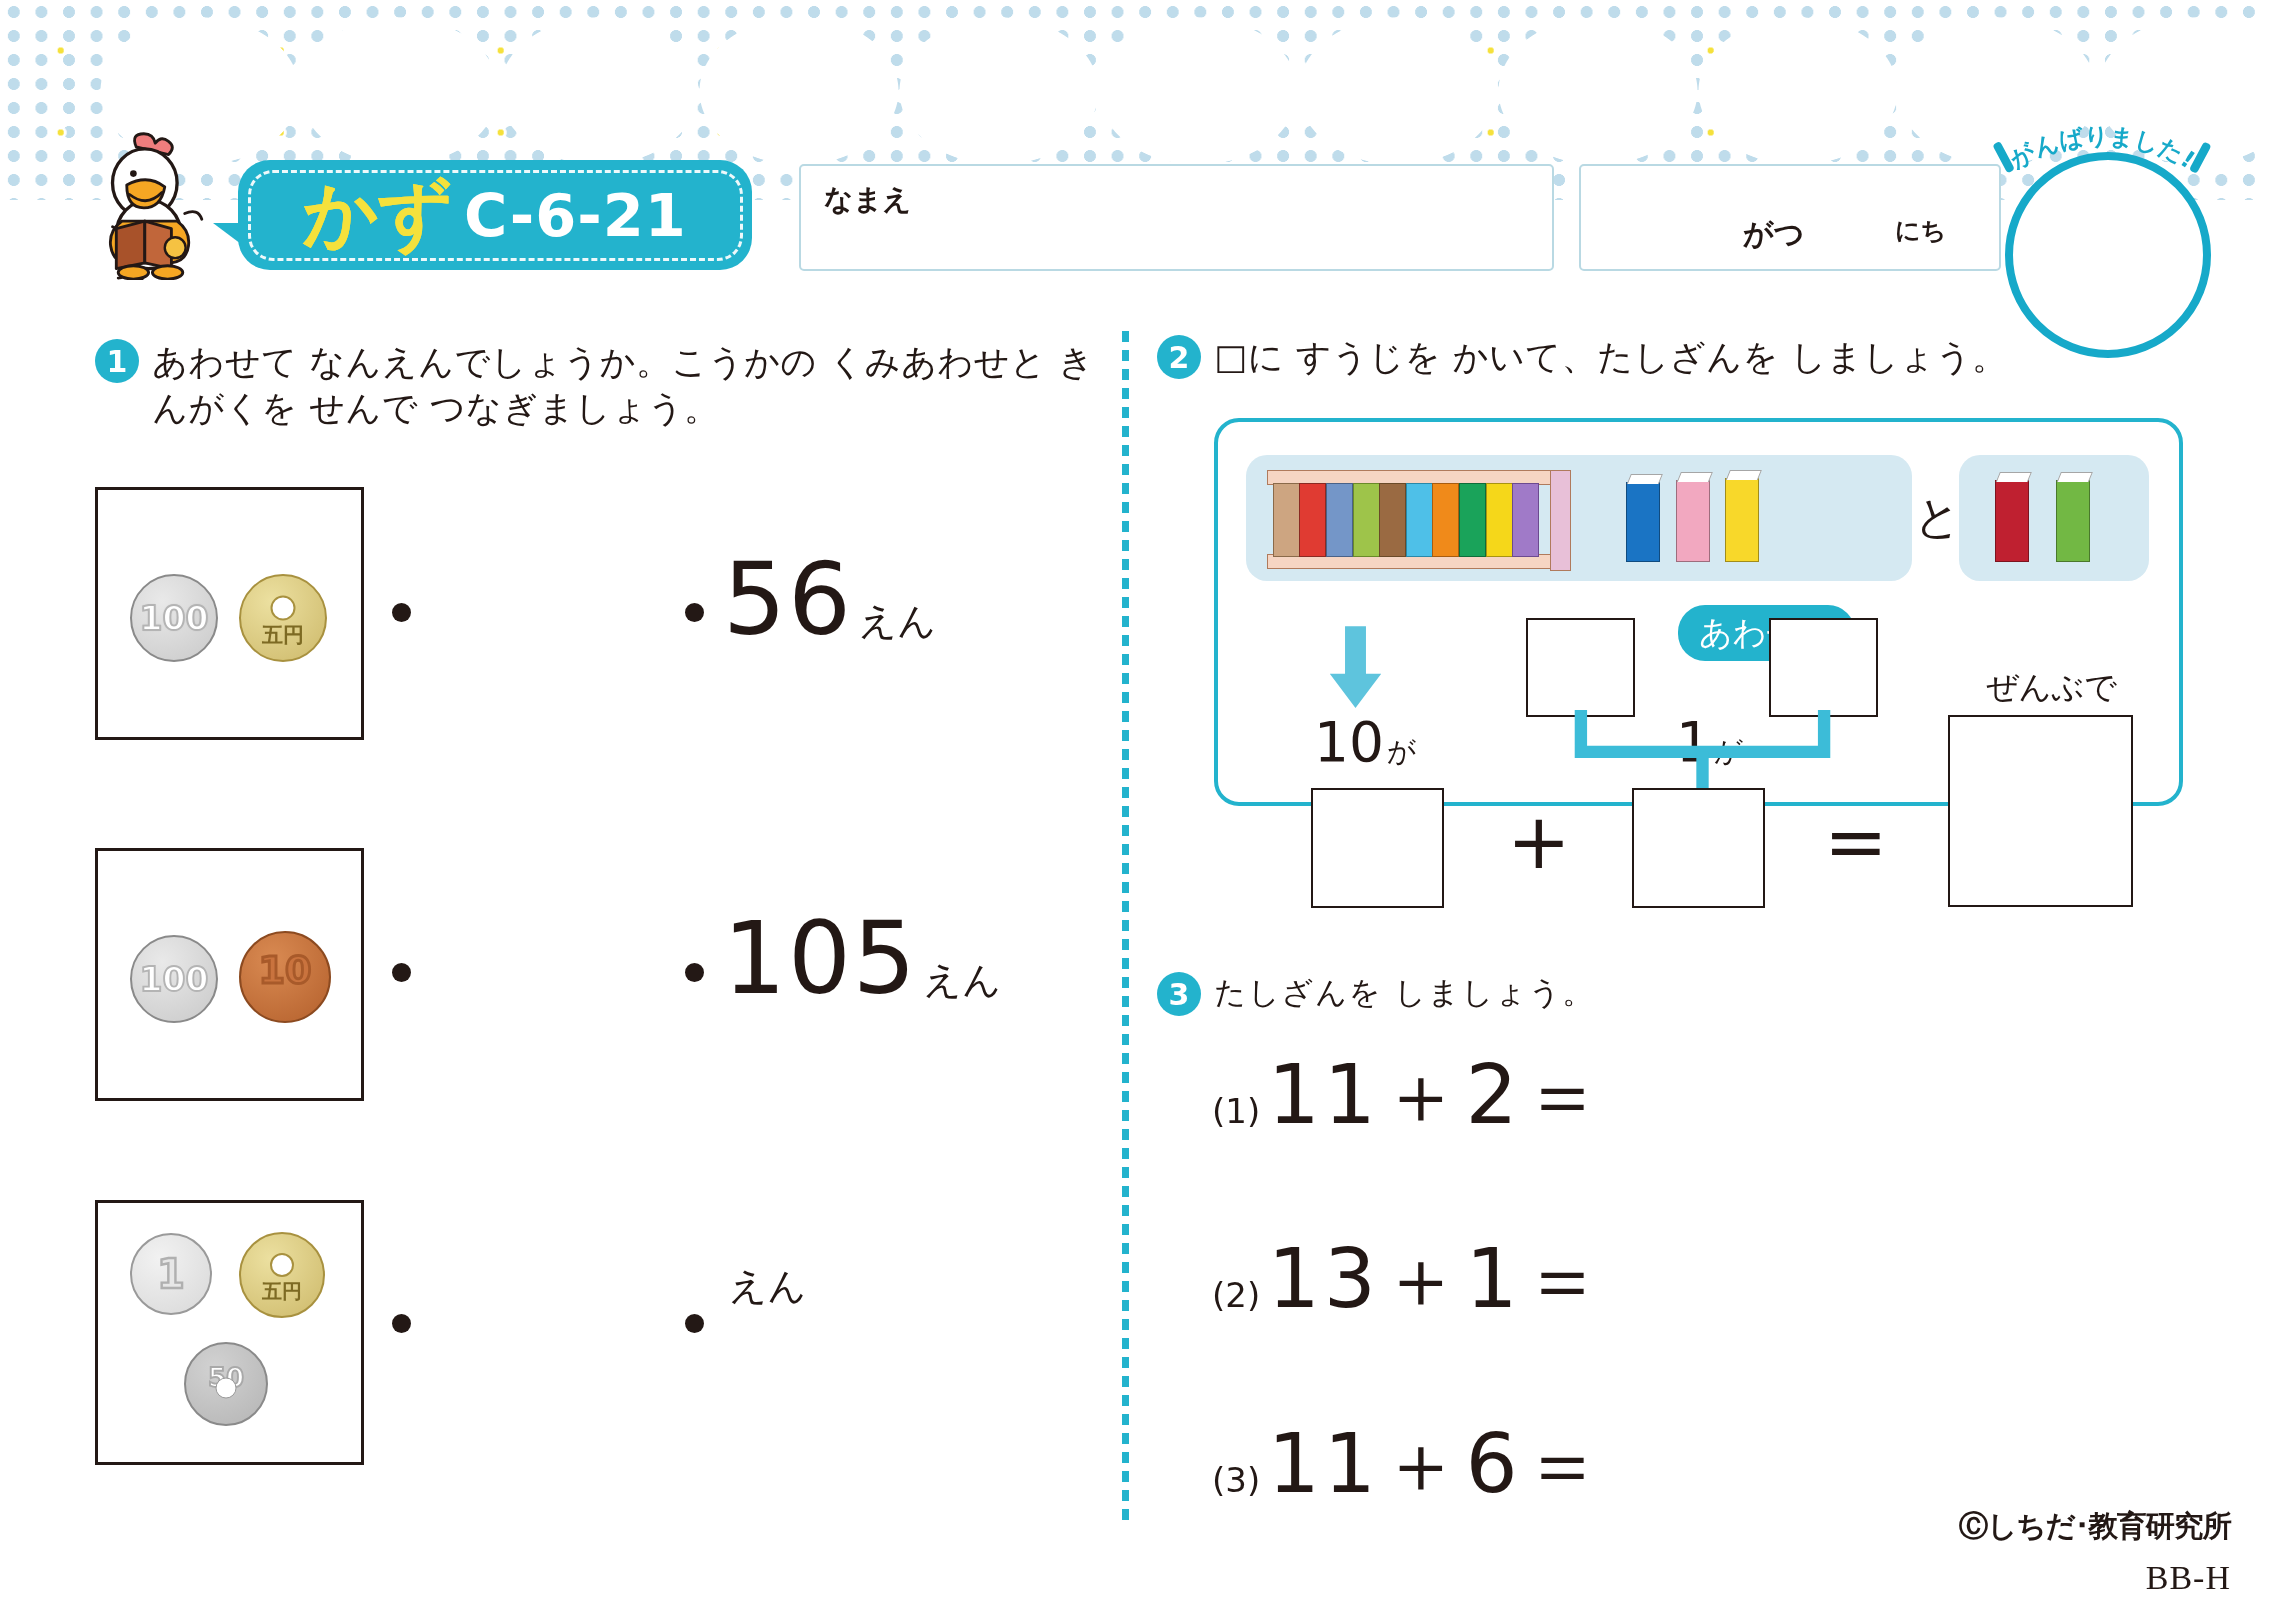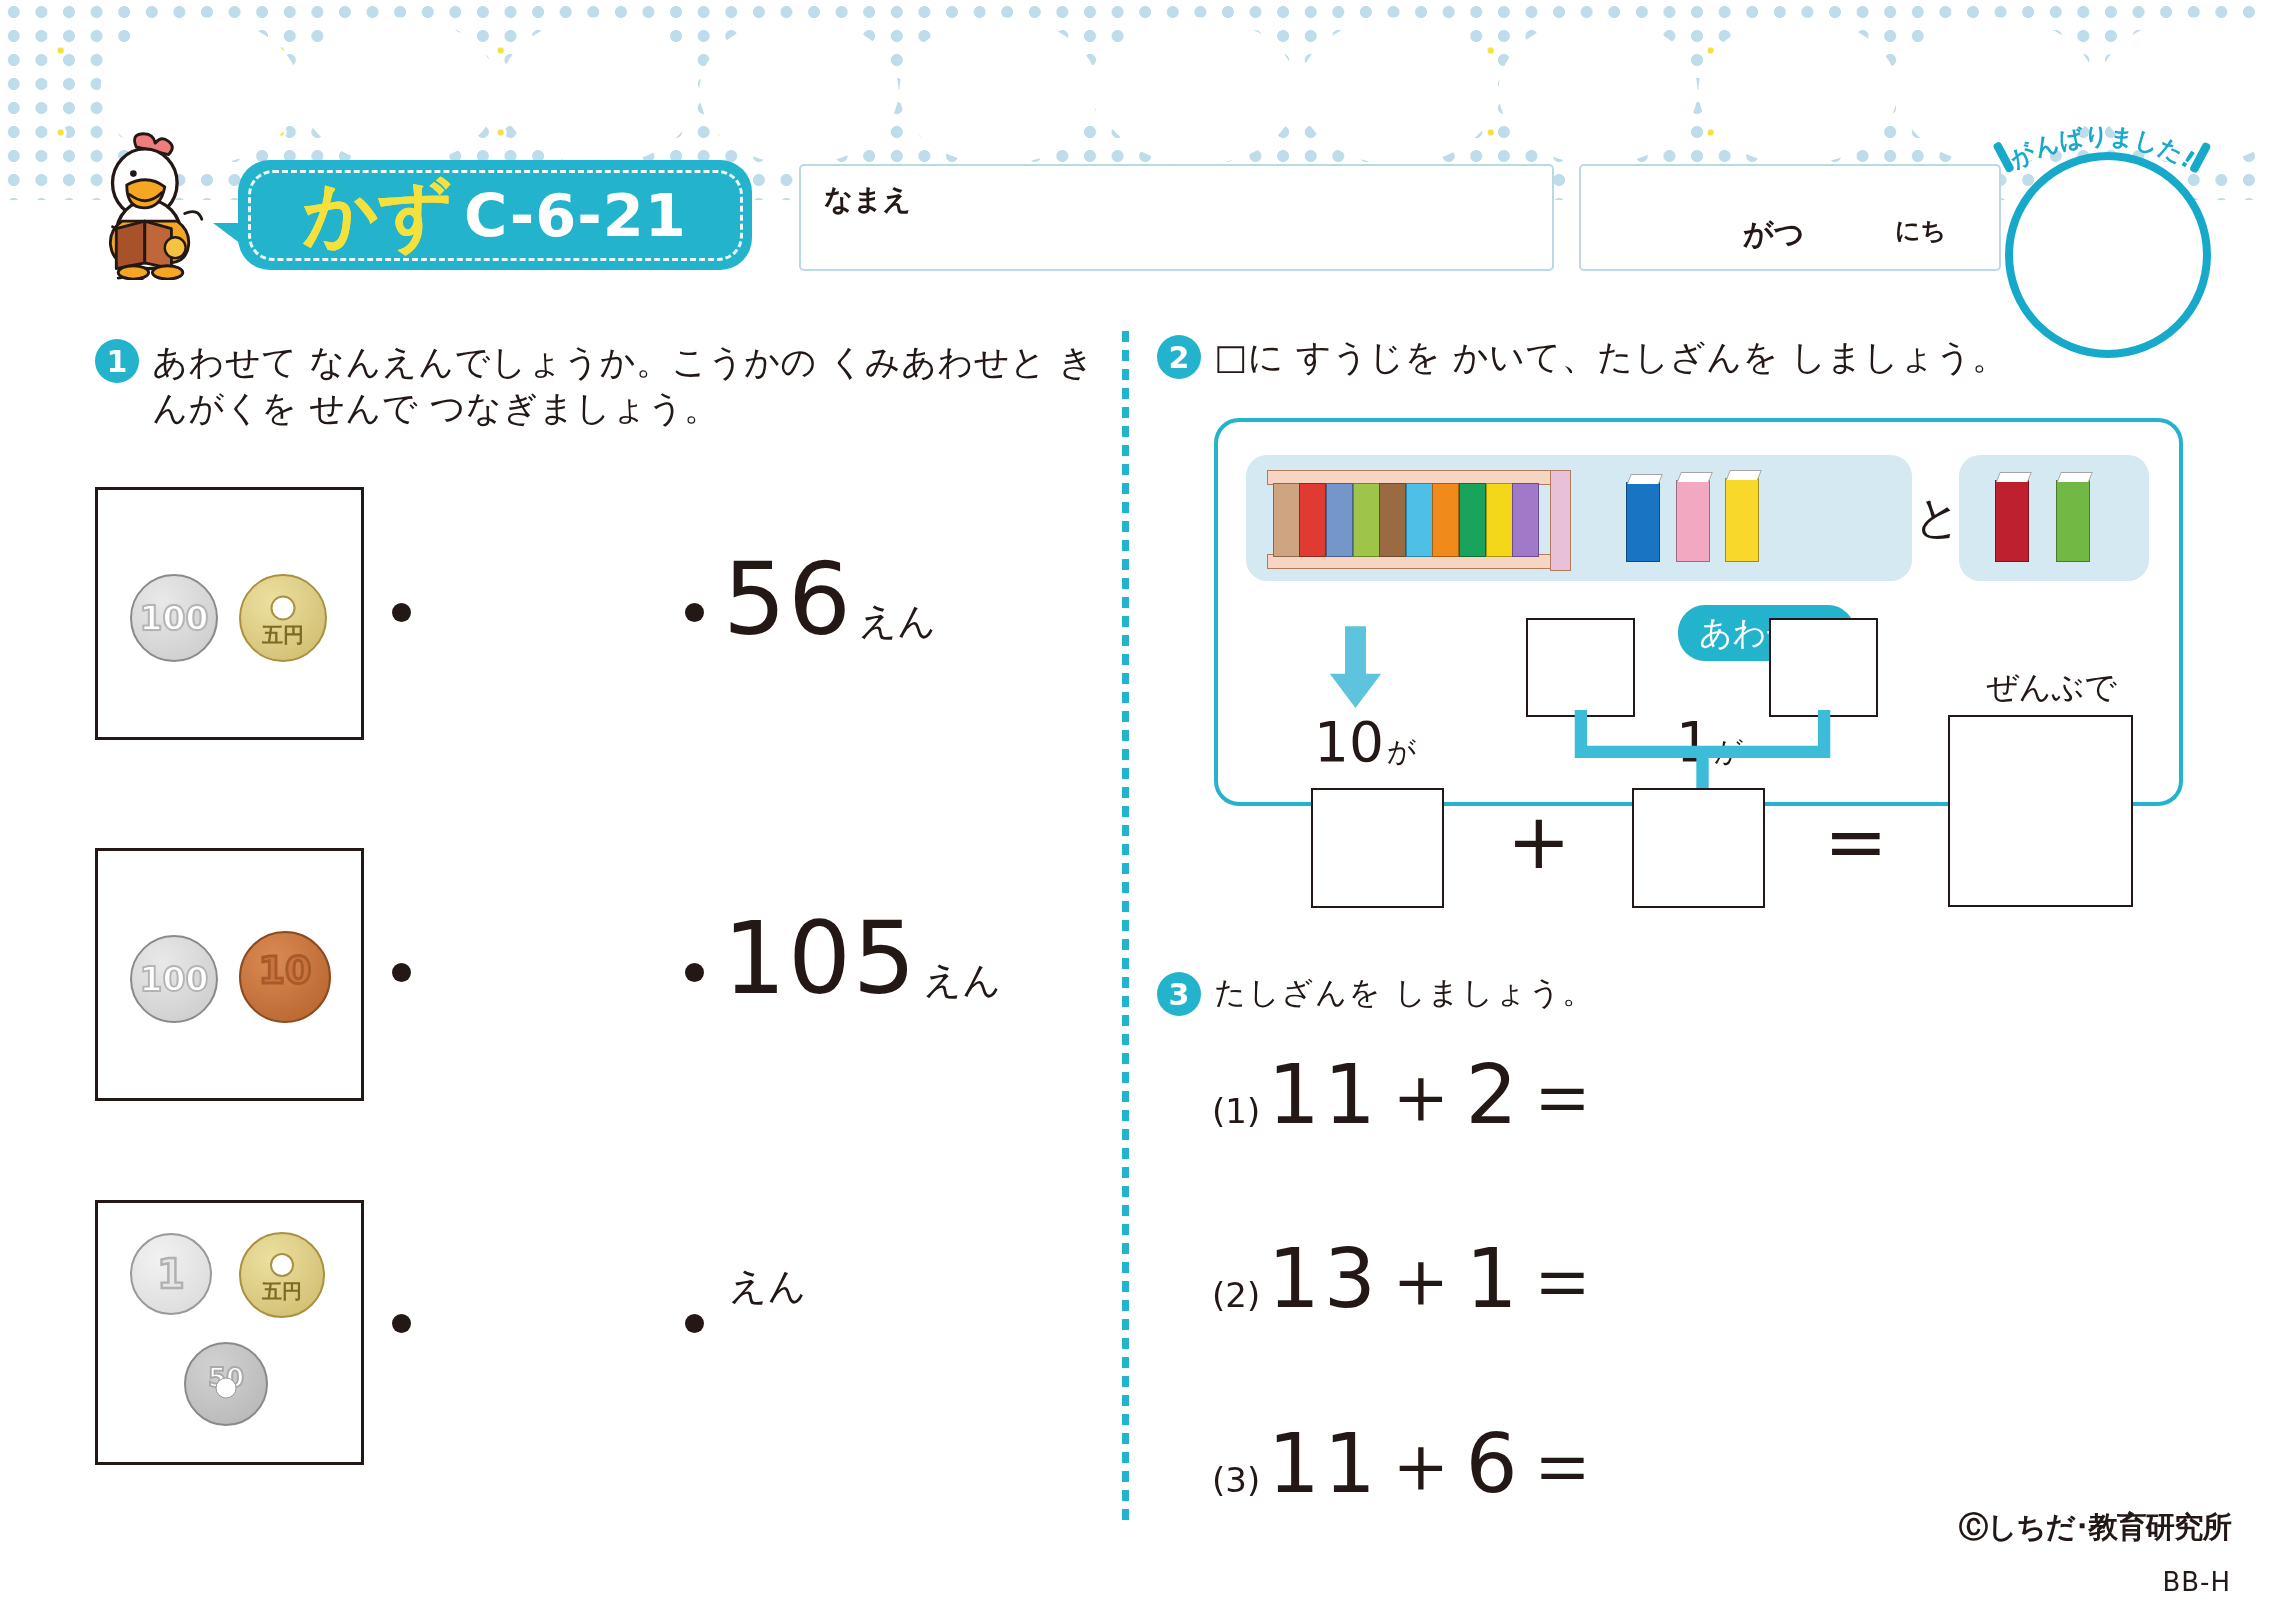--- a/index.html
+++ b/index.html
@@ -150,21 +150,21 @@
   #q3{position:absolute;left:1157px;top:972px;width:856px;}
   #q3-head{display:flex;align-items:flex-start;gap:13.3px;}
   #q3-text{font-size:31px;letter-spacing:1.9px;}
   .prob{position:absolute;display:flex;align-items:baseline;}
   .prob .idx{font-size:34px;font-weight:400;margin-right:7.6px;}
   .prob .eq{font-size:82px;font-weight:500;letter-spacing:3.8px;line-height:1;}
 
   
   #footer{position:absolute;right:38px;bottom:21px;text-align:right;}
   #copyright{font-size:29.5px;font-weight:bold;letter-spacing:-1px;}
-  #doccode{font-size:26px;letter-spacing:1px;margin-top:19px;}
+  #doccode{font-size:34px;letter-spacing:1px;margin-top:12px;font-family:Liberation Serif, serif;}
 </style>
 </head>
 <body>
 
 <div id="deco-band"></div>
 
 <div id="mascot">
   <svg width="133" height="152" viewBox="0 0 140 160">
     <path d="M55 20 q-6 -14 8 -14 q10 0 12 10 q6 -8 14 -2 q8 6 0 14z" fill="#f07d7d" stroke="#231815" stroke-width="3" stroke-linejoin="round"></path>
     <ellipse cx="64" cy="58" rx="34" ry="36" fill="#fff" stroke="#231815" stroke-width="3.5"></ellipse>

